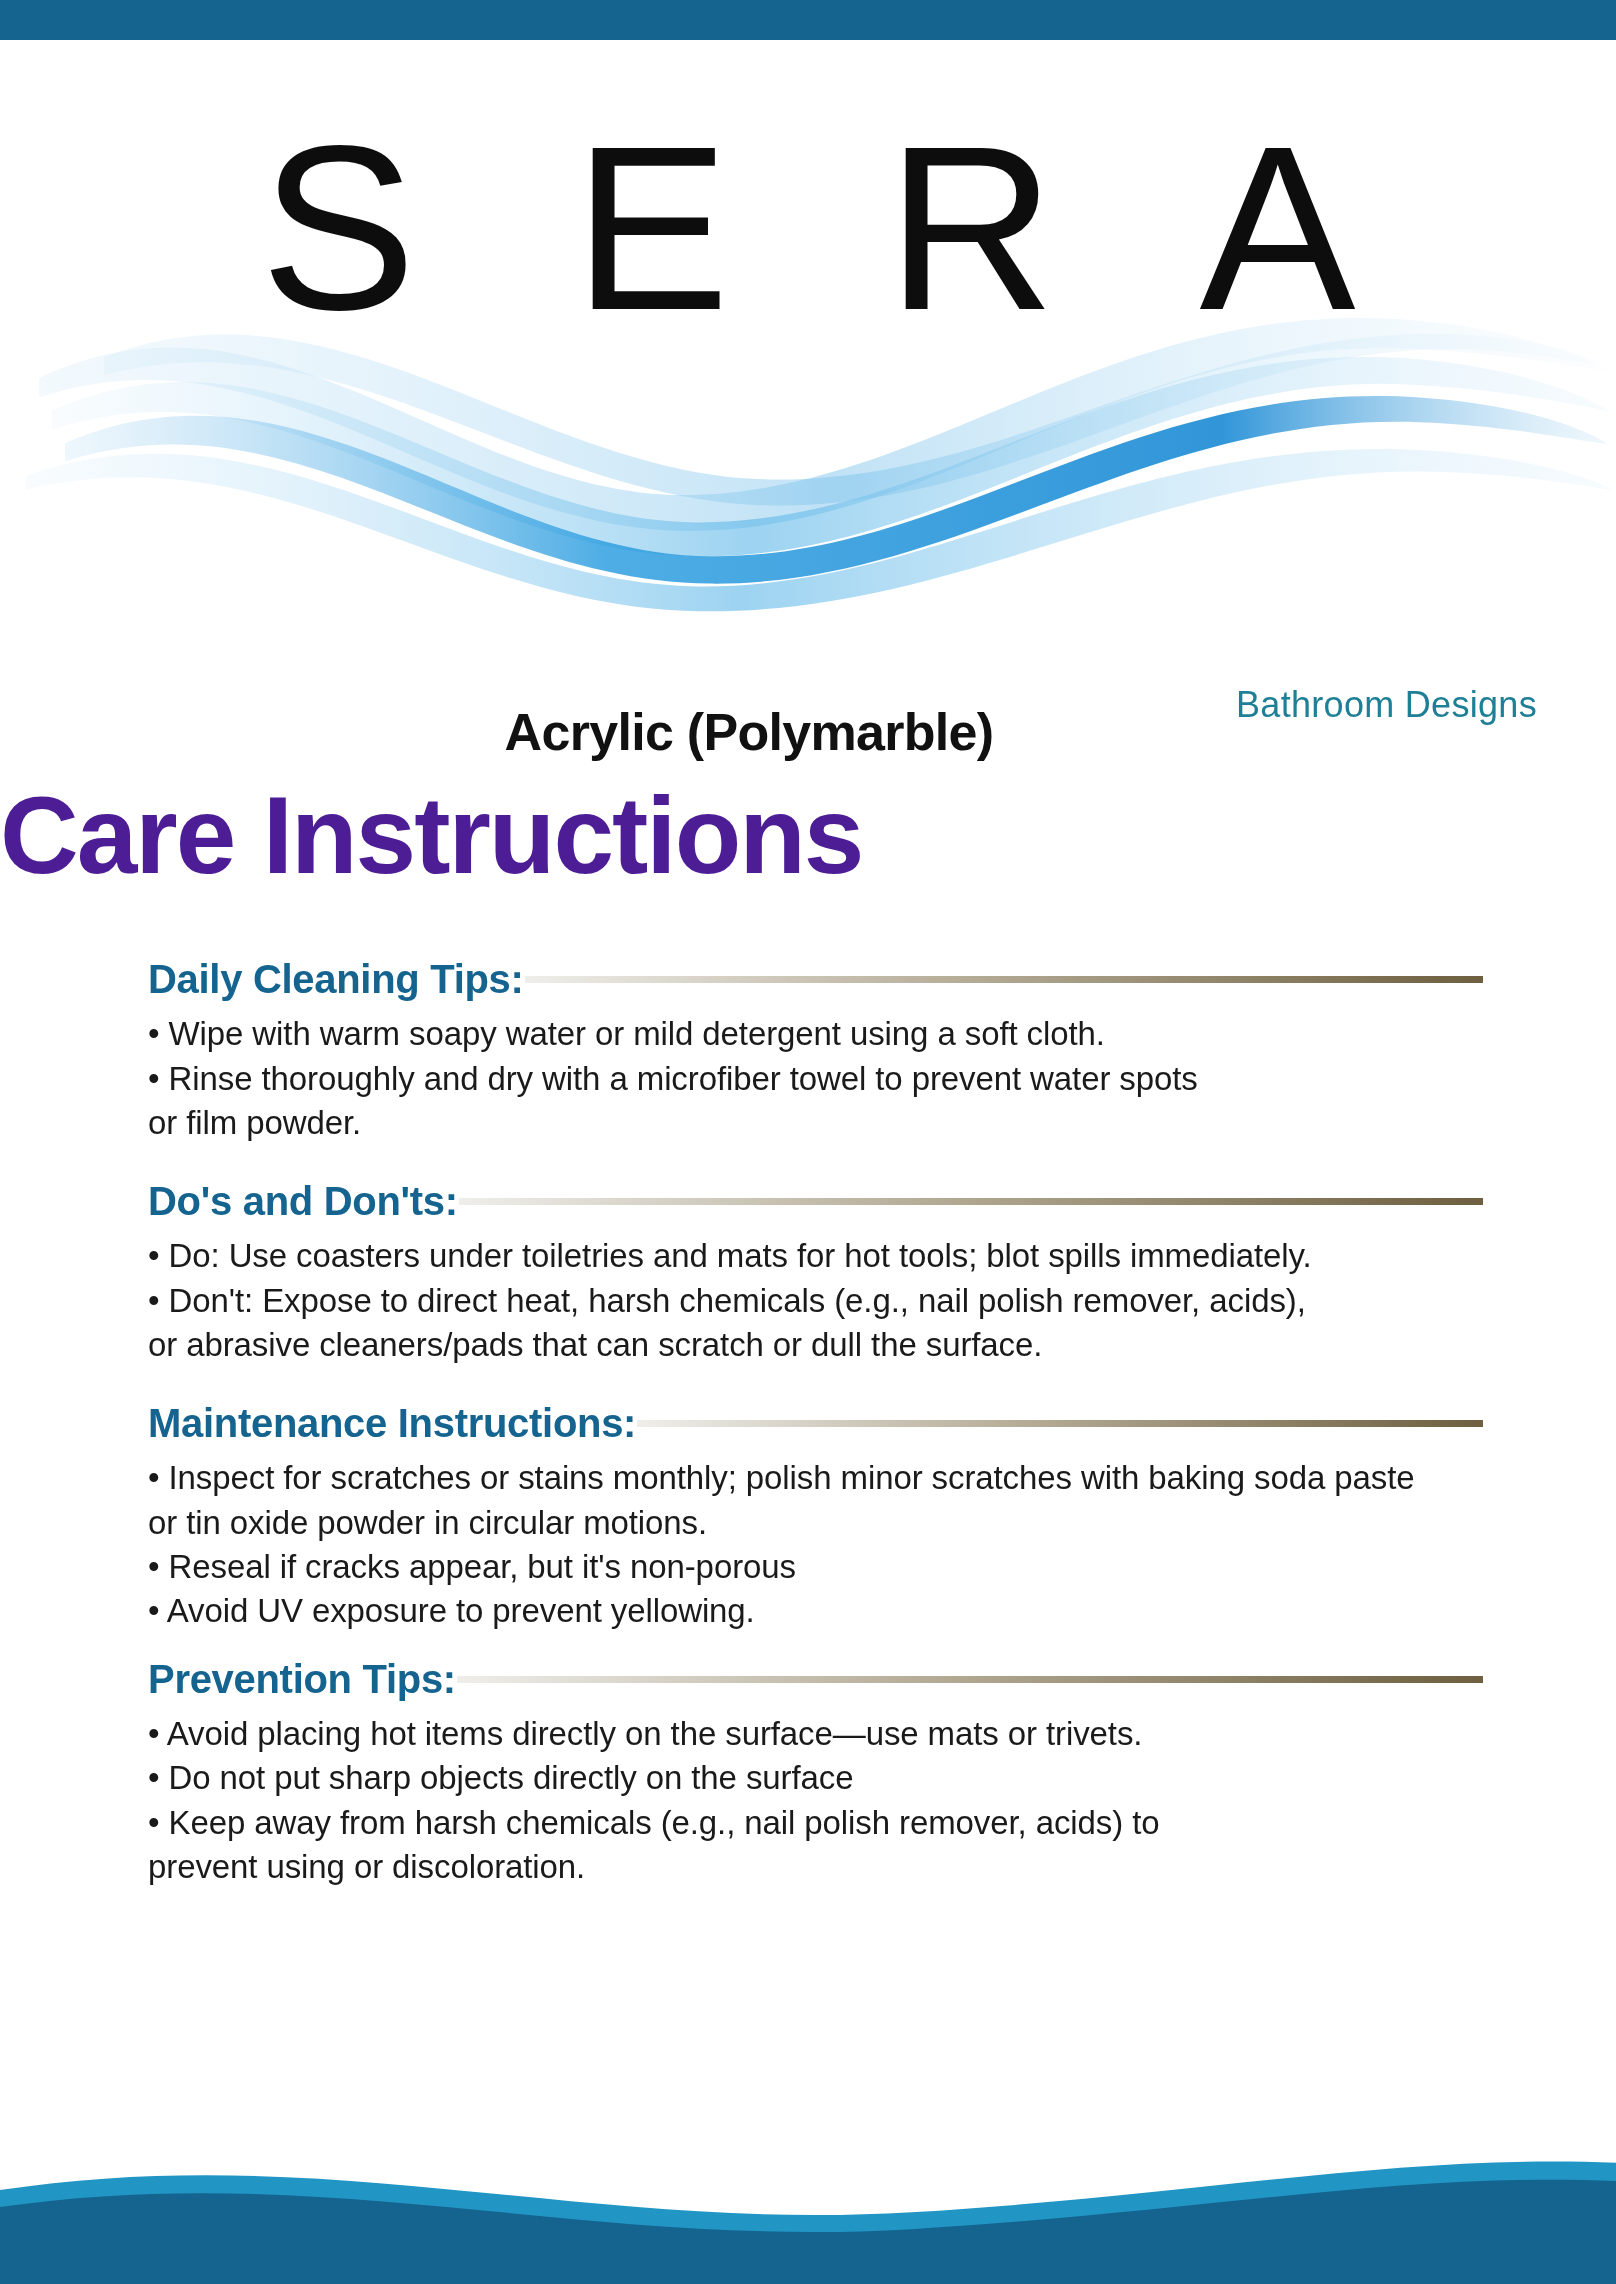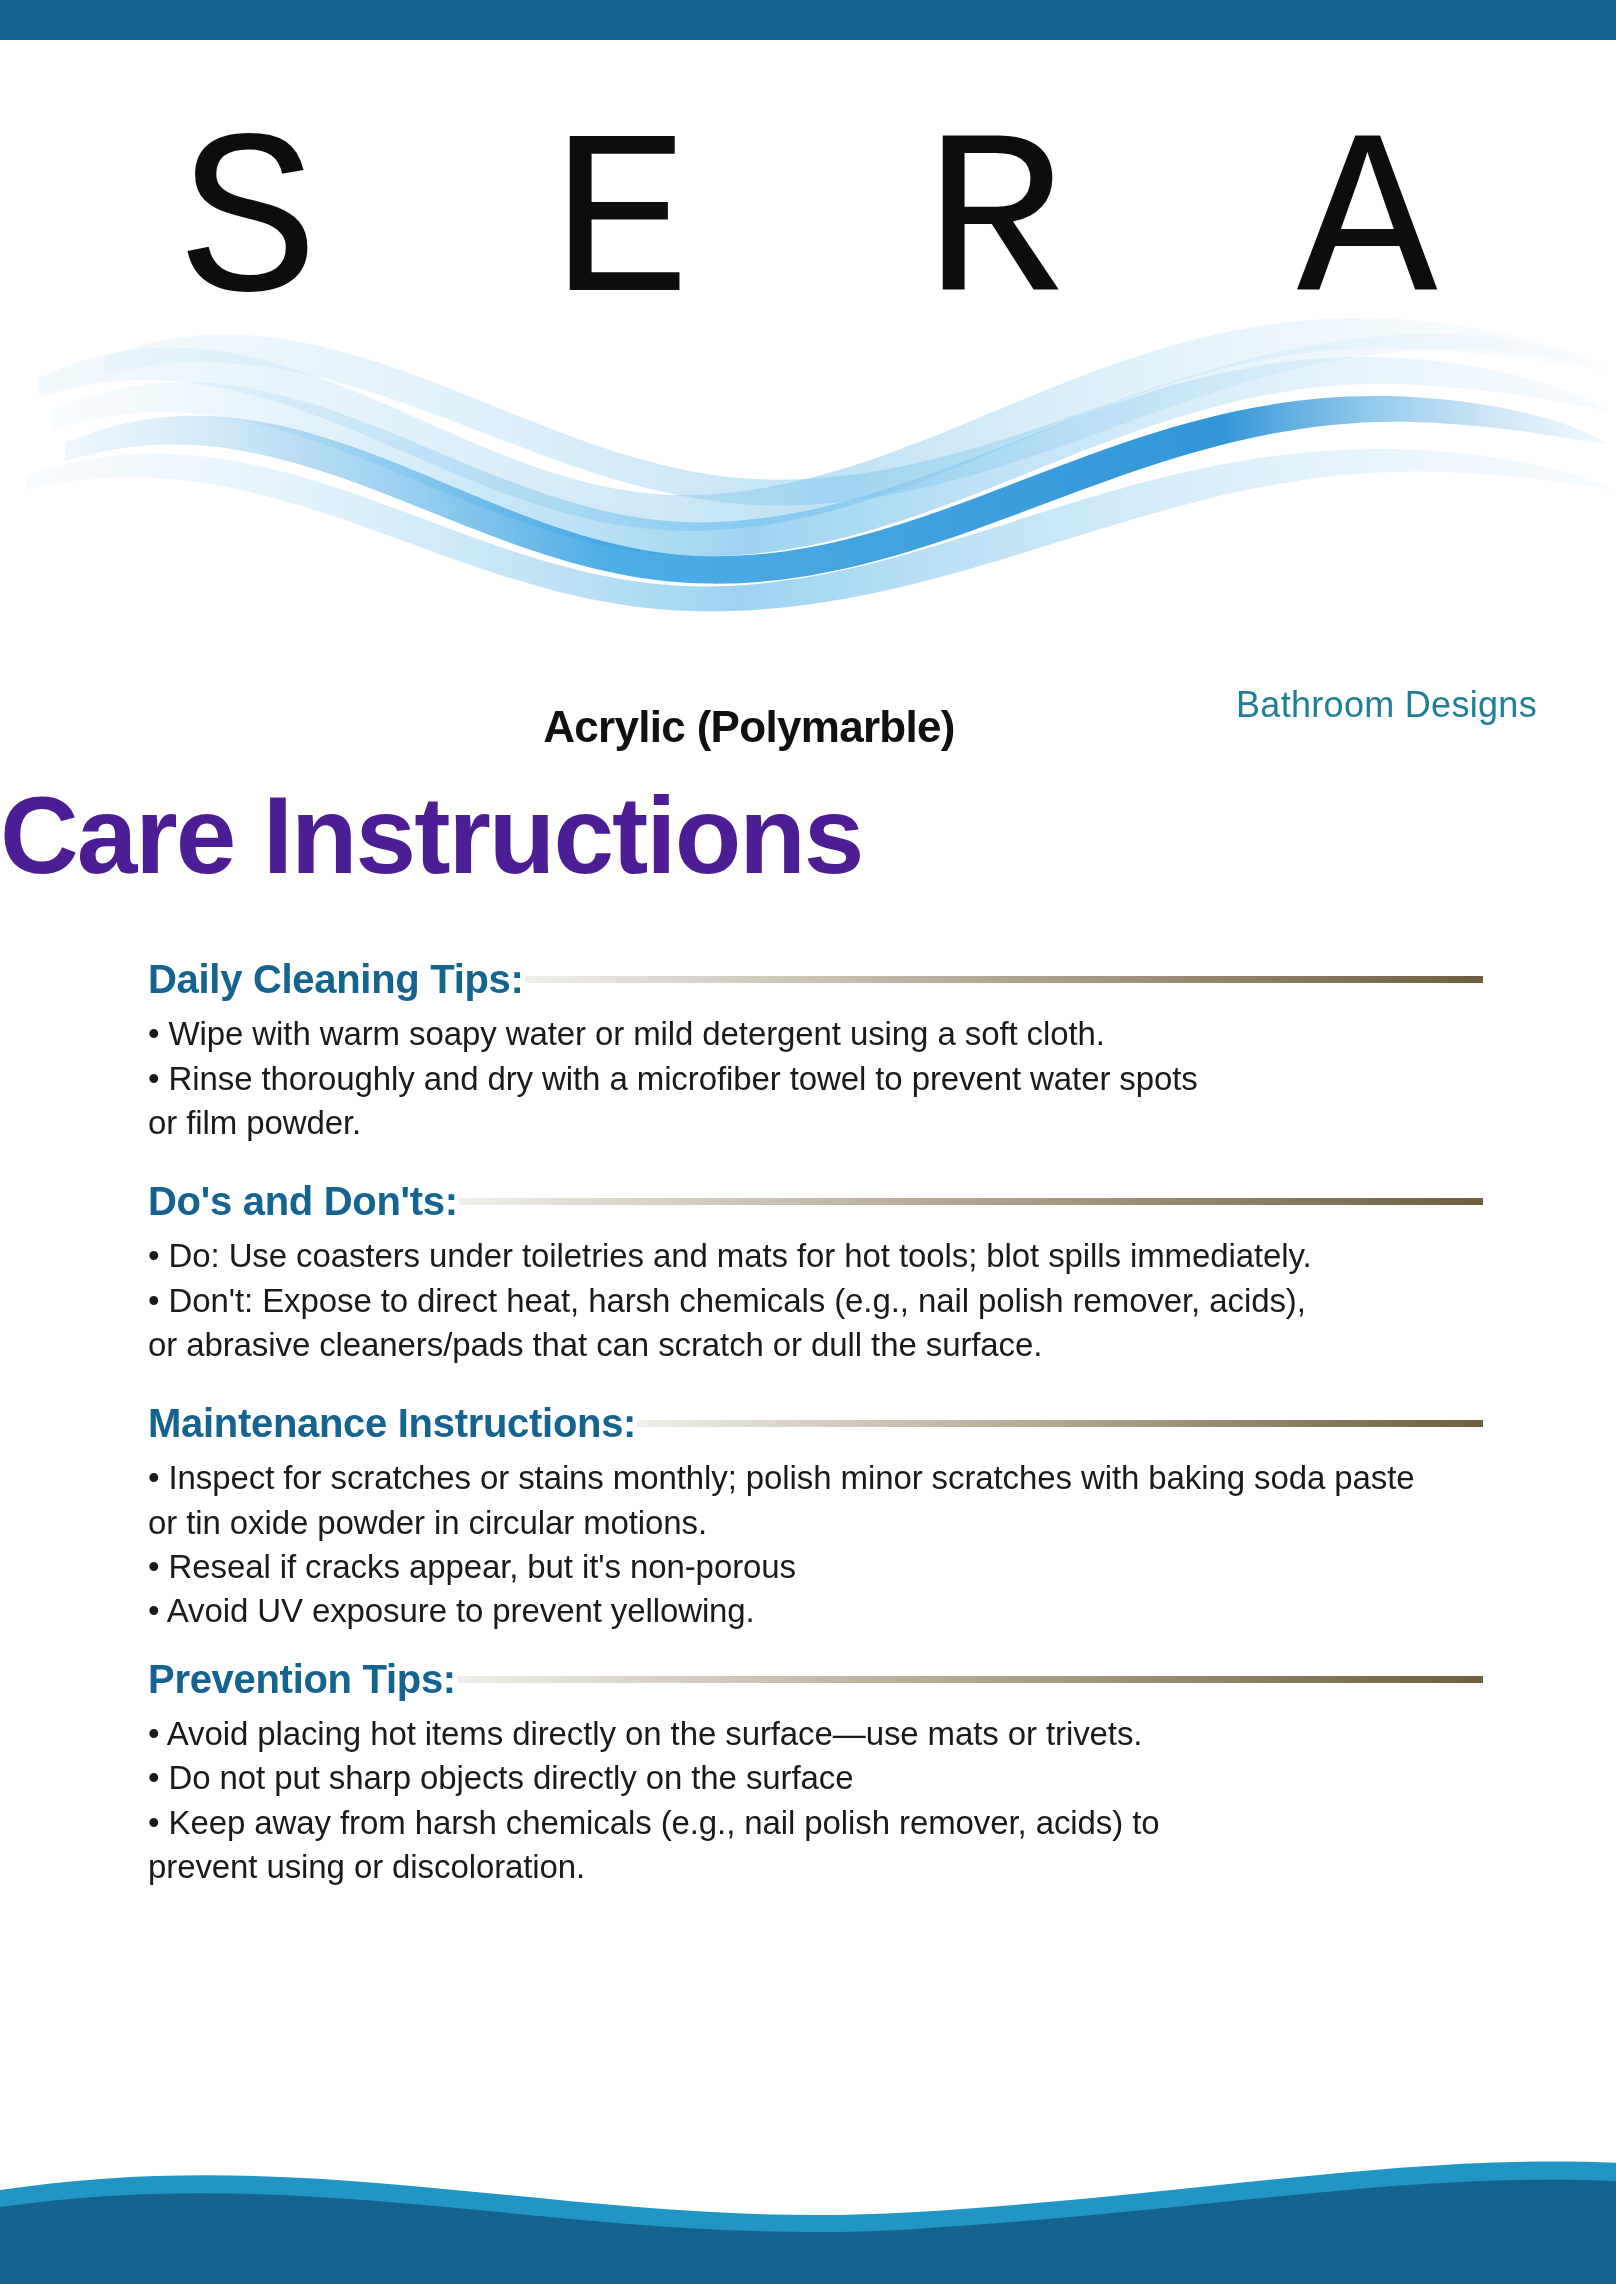--- a/index.html
+++ b/index.html
@@ -38,21 +38,21 @@
     left: 0;
     width: 1616px;
     height: 599px;
   }
   .logo-text {
     position: absolute;
     top: 33px;
     left: 0;
     width: 1616px;
     text-align: center;
-    font-family: Liberation Mono, monospace;
+    font-family: Liberation Sans, sans-serif;
     font-size: 234px;
     font-weight: 300;
     letter-spacing: 46px;
     color: #0d0d0d;
     line-height: 1;
     text-indent: 46px;
   }
   .wave-svg {
     position: absolute;
     top: 202px;
@@ -68,21 +68,21 @@
     letter-spacing: 0.3px;
   }
 
   
   .subtitle {
     position: absolute;
     top: 702px;
     left: 0;
     width: 1498px;
     text-align: center;
-    font-size: 44px;
+    font-size: 52px;
     font-weight: 700;
     color: #111111;
     letter-spacing: -0.7px;
   }
   .main-title {
     position: absolute;
     top: 781px;
     left: 0;
     width: 1456px;
     text-align: left;

